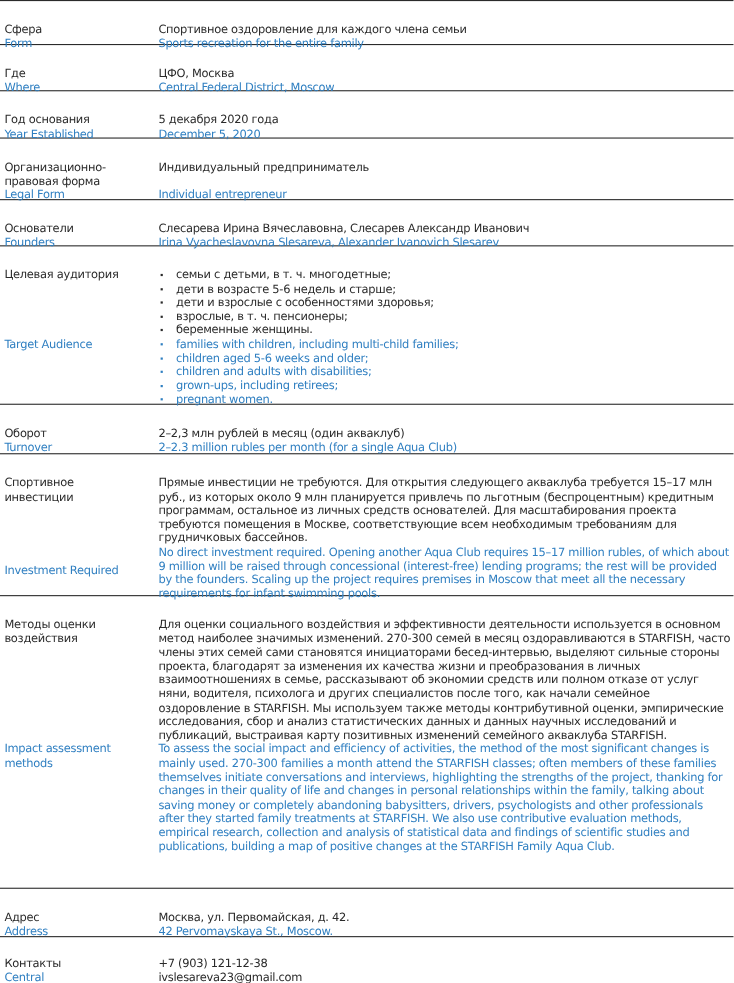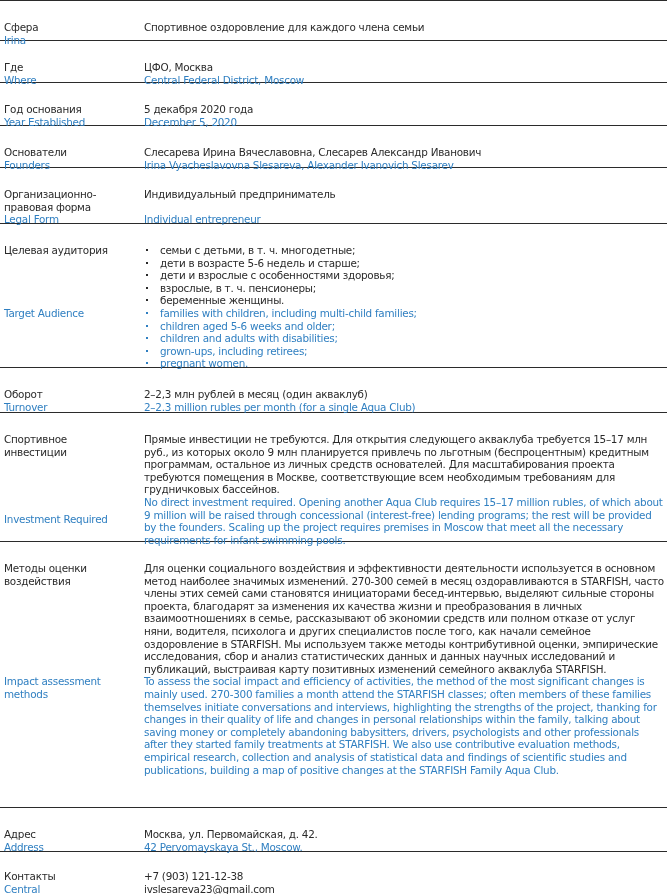--- a/index.html
+++ b/index.html
@@ -28,24 +28,25 @@
     }
   </style>
 </head>
 <body>
 
 <div class="table">
 
   <div class="row" style="height:40px">
     <div class="lbl">
       <span class="block ru">Сфера</span>
-      <span class="block en">Irina</span>
+      <span class="block en">Form</span>
     </div>
     <div class="val">
       <span class="block ru">Спортивное оздоровление для каждого члена семьи</span>
+      <span class="block en">Sports recreation for the entire family</span>
     </div>
   </div>
 
   <div class="row" style="height:42px">
     <div class="lbl">
       <span class="block ru">Где</span>
       <span class="block en">Where</span>
     </div>
     <div class="val">
       <span class="block ru">ЦФО, Москва</span>
@@ -57,39 +58,39 @@
     <div class="lbl">
       <span class="block ru">Год основания</span>
       <span class="block en">Year Established</span>
     </div>
     <div class="val">
       <span class="block ru">5 декабря 2020 года</span>
       <span class="block en">December 5, 2020</span>
     </div>
   </div>
 
+  <div class="row" style="height:56px">
+    <div class="lbl" style="width:144px;padding-right:30px">
+      <span class="block ru">Организационно-правовая форма</span>
+      <span class="block en">Legal Form</span>
+    </div>
+    <div class="val">
+      <span class="block ru">Индивидуальный предприниматель</span>
+      <span class="block en" style="margin-top:12.6px">Individual entrepreneur</span>
+    </div>
+  </div>
+
   <div class="row" style="height:42px">
     <div class="lbl">
       <span class="block ru">Основатели</span>
       <span class="block en">Founders</span>
     </div>
     <div class="val">
       <span class="block ru">Слесарева Ирина Вячеславовна, Слесарев Александр Иванович</span>
       <span class="block en">Irina Vyacheslavovna Slesareva, Alexander Ivanovich Slesarev</span>
-    </div>
-  </div>
-
-  <div class="row" style="height:56px">
-    <div class="lbl" style="width:144px;padding-right:30px">
-      <span class="block ru">Организационно-правовая форма</span>
-      <span class="block en">Legal Form</span>
-    </div>
-    <div class="val">
-      <span class="block ru">Индивидуальный предприниматель</span>
-      <span class="block en" style="margin-top:12.6px">Individual entrepreneur</span>
     </div>
   </div>
 
   <div class="row" style="height:144px">
     <div class="lbl">
       <span class="block ru">Целевая аудитория</span>
       <span class="block en" style="margin-top:50.4px">Target Audience</span>
     </div>
     <div class="val">
       <ul class="bl ru">

